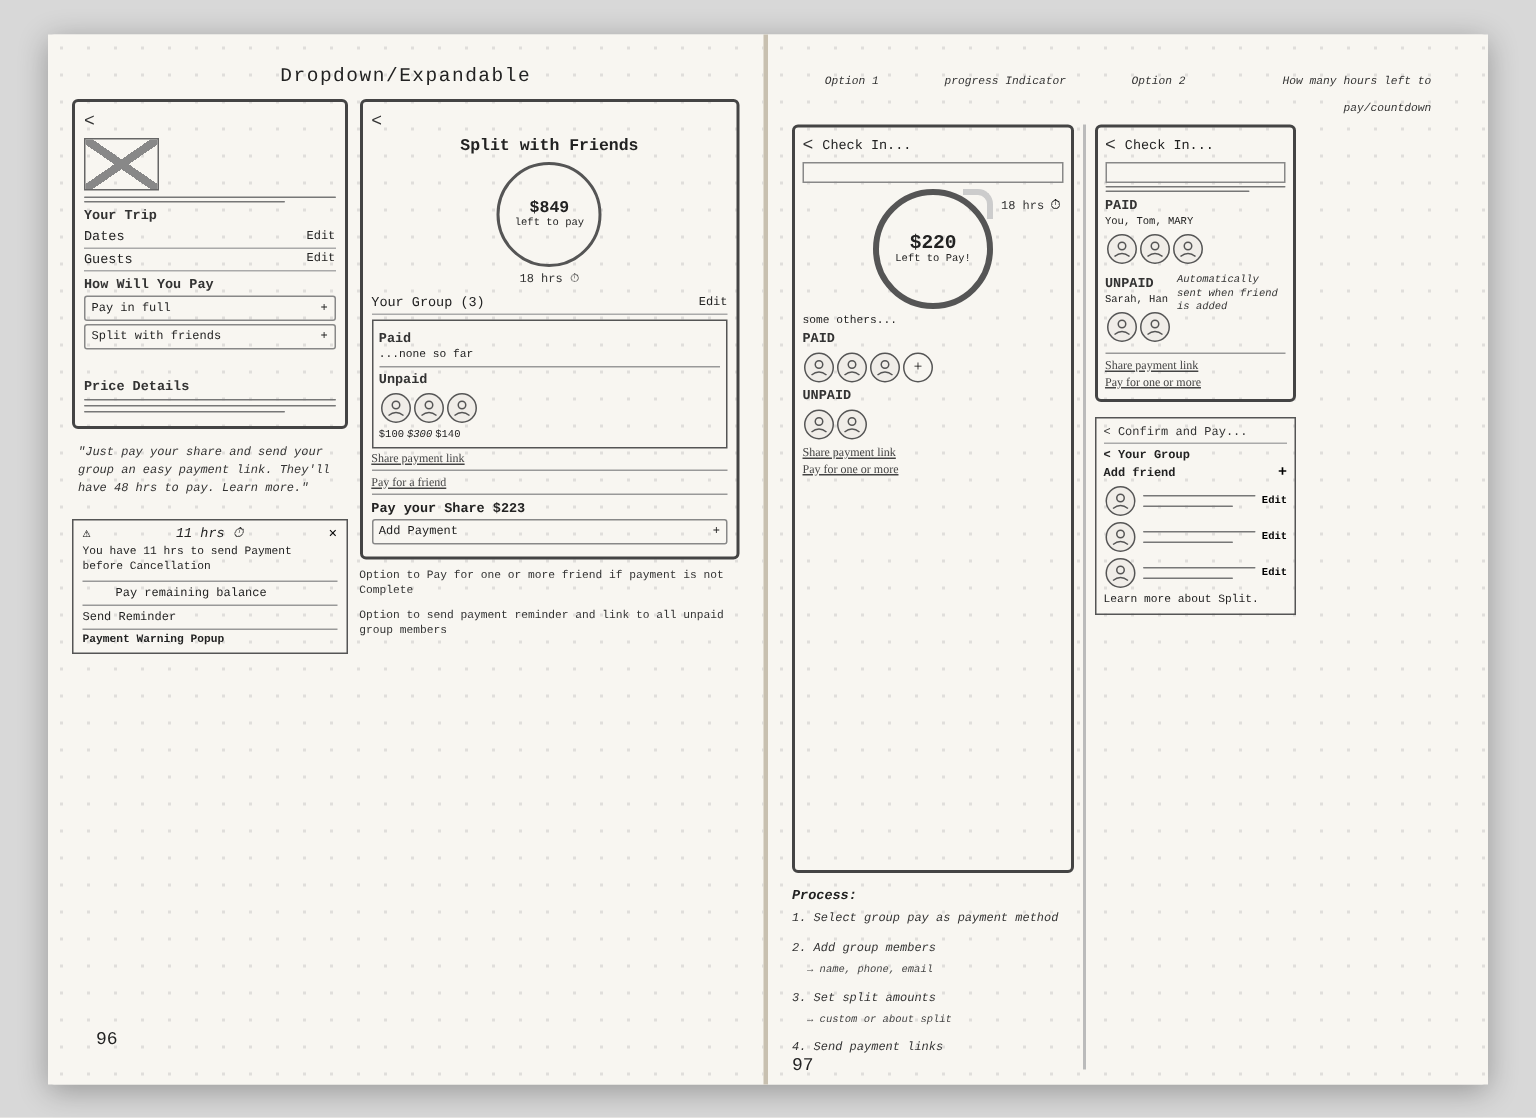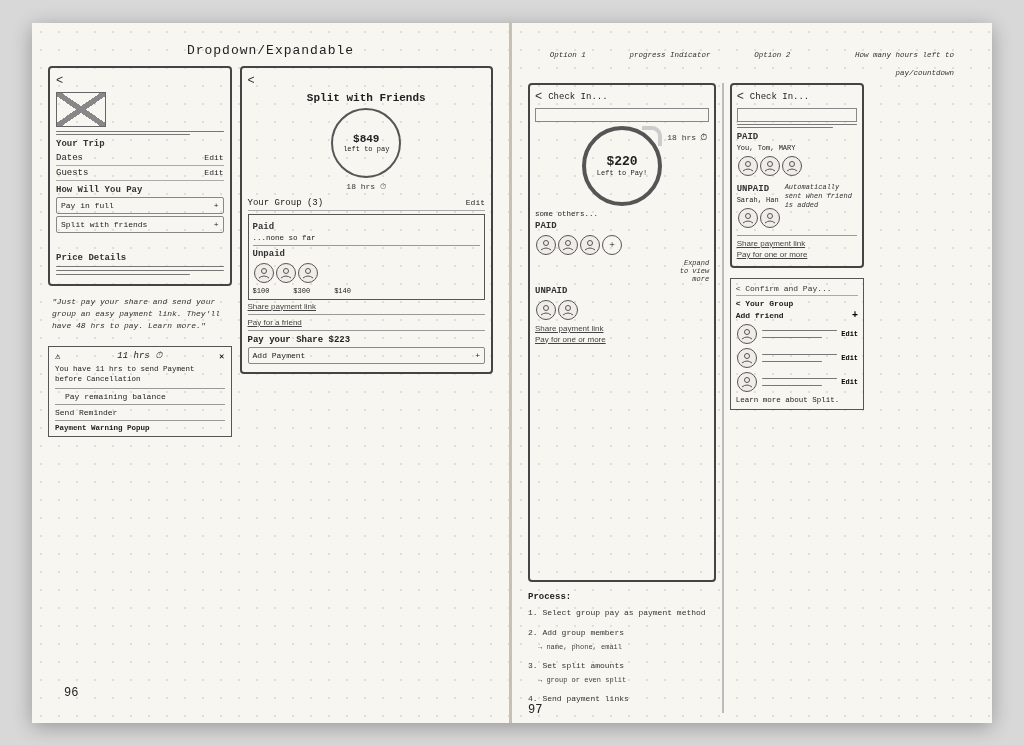--- a/index.html
+++ b/index.html
@@ -288,21 +288,21 @@
     }
 
     .process-sub {
       font-size: 7px;
       padding-left: 10px;
       color: #444;
     }
 
     .link-text {
       font-size: 8px;
-      font-family: Liberation Sans, sans-serif;
+      font-family: Liberation Serif, serif;
       color: #444;
       text-decoration: underline;
       margin: 2px 0;
     }
 
     .divider-line {
       width: 100%;
       height: 1px;
       background: #999;
       margin: 3px 0;
@@ -423,21 +423,21 @@
         <div class="quote-text">"Just pay your share and send your group an easy payment link. They'll have 48 hrs to pay. Learn more."</div>
 
         <div class="warning-box sketch-box">
           <div class="warning-header">
             <span>⚠</span>
             <span class="sketch-text" style="font-size:9px;font-style:italic;"> 11 hrs ⏱</span>
             <span style="font-size:9px; cursor:pointer;">✕</span>
           </div>
           <div class="sketch-text" style="font-size:7.5px; line-height:1.4; margin: 2px 0;">You have 11 hrs to send Payment before Cancellation</div>
           <div class="divider-line"></div>
-          <div class="sketch-text" style="font-size:8px; margin: 2px 0; padding-left: 10px;">Pay remaining balance</div>
+          <div class="sketch-text" style="font-size:8px; margin: 2px 12px; padding-left: 10px;">Pay remaining balance</div>
           <div class="divider-line"></div>
           <div class="sketch-text" style="font-size:8px; margin: 2px 0;">Send Reminder</div>
           <div class="divider-line"></div>
           <div class="sketch-text" style="font-size:7.5px; font-weight:bold; margin-top:2px;">Payment Warning Popup</div>
         </div>
       </div>
 
       <div class="left-col2">
         <div class="phone-frame sketch-box">
           <div class="phone-header">
@@ -477,41 +477,46 @@
                     <path d="M1,11 Q6,7 11,11" fill="none" stroke="#555" stroke-width="1"></path>
                   </svg>
               </div>
               <div class="avatar-circle">
                 <svg width="12" height="12" viewBox="0 0 12 12">
                     <circle cx="6" cy="4" r="2.5" fill="none" stroke="#555" stroke-width="1"></circle>
                     <path d="M1,11 Q6,7 11,11" fill="none" stroke="#555" stroke-width="1"></path>
                   </svg>
               </div>
             </div>
-            <div style="display:flex; gap:24px;">
+            <div style="display:flex; gap:2px;">
               <span class="sketch-text" style="font-size:7px;">$100</span>
-              <span class="sketch-text" style="font-size:7px;">$300</span>
+              <span class="sketch-text" style="font-size:7px;font-style:italic;">$300</span>
               <span class="sketch-text" style="font-size:7px;">$140</span>
             </div>
           </div>
 
           <div class="link-text">Share payment link</div>
           <div class="divider-line"></div>
           <div class="link-text">Pay for a friend</div>
           <div class="divider-line"></div>
 
           <div style="margin-top:4px;">
             <div class="sketch-text" style="font-size:9px; font-weight:bold;">Pay your Share $223</div>
             <div class="option-row sketch-text">
               <span>Add Payment</span>
               <span>+</span>
             </div>
           </div>
         </div>
 
+        <div style="position:relative;">
+          <div class="note-text">Option to Pay for one or more friend if payment is not Complete</div>
+          <div style="margin-top:6px;"></div>
+          <div class="note-text">Option to send payment reminder and link to all unpaid group members</div>
+        </div>
       </div>
     </div>
 
     <div class="page-number page-number-left sketch-text">96</div>
   </div>
 
   <div class="page-right">
 
     <div style="display:flex; justify-content:space-around; margin-bottom:4px; position:relative; z-index:1;">
       <div>
@@ -569,23 +574,20 @@
             </div>
             <div class="avatar-circle">
               <svg width="12" height="12" viewBox="0 0 12 12">
                   <circle cx="6" cy="4" r="2.5" fill="none" stroke="#555" stroke-width="1"></circle>
                   <path d="M1,11 Q6,7 11,11" fill="none" stroke="#555" stroke-width="1"></path>
                 </svg>
             </div>
             <div style="width:20px; height:20px; border:1.5px solid #555; border-radius:50%; display:inline-flex; align-items:center; justify-content:center; font-size:10px; margin:1px; cursor:pointer;">+</div>
           </div>
 
-          <div style="display:flex; justify-content:flex-end; margin-bottom:2px;">
-            <span class="annotation" style="font-size:7px; text-align:right;">Expand<br>to view<br>more</span>
-          </div>
 
           <div class="section-label sketch-text" style="font-size:9px;">UNPAID</div>
           <div class="avatar-group">
             <div class="avatar-circle">
               <svg width="12" height="12" viewBox="0 0 12 12">
                   <circle cx="6" cy="4" r="2.5" fill="none" stroke="#555" stroke-width="1"></circle>
                   <path d="M1,11 Q6,7 11,11" fill="none" stroke="#555" stroke-width="1"></path>
                 </svg>
             </div>
             <div class="avatar-circle">
@@ -593,33 +595,33 @@
                   <circle cx="6" cy="4" r="2.5" fill="none" stroke="#555" stroke-width="1"></circle>
                   <path d="M1,11 Q6,7 11,11" fill="none" stroke="#555" stroke-width="1"></path>
                 </svg>
             </div>
           </div>
 
           <div class="link-text">Share payment link</div>
           <div class="link-text">Pay for one or more</div>
         </div>
 
-        <div style="margin-top: 6px; position:relative; z-index:1;">
+        <div style="margin-top: 6px; position:relative; z-index:1;font-style:italic;">
           <div class="sketch-text" style="font-size:9px; font-weight:bold; margin-bottom:4px;">Process:</div>
           <div class="process-list">
             <div class="process-item">
               <div>1. Select group pay as payment method</div>
             </div>
             <div class="process-item">
               <div>2. Add group members</div>
               <div class="process-sub">→ name, phone, email</div>
             </div>
             <div class="process-item">
               <div>3. Set split amounts</div>
-              <div class="process-sub">→ group or even split</div>
+              <div class="process-sub">→ custom or about split</div>
             </div>
             <div class="process-item">
               <div>4. Send payment links</div>
             </div>
           </div>
         </div>
       </div>
 
       <div class="col-separator"></div>
 

